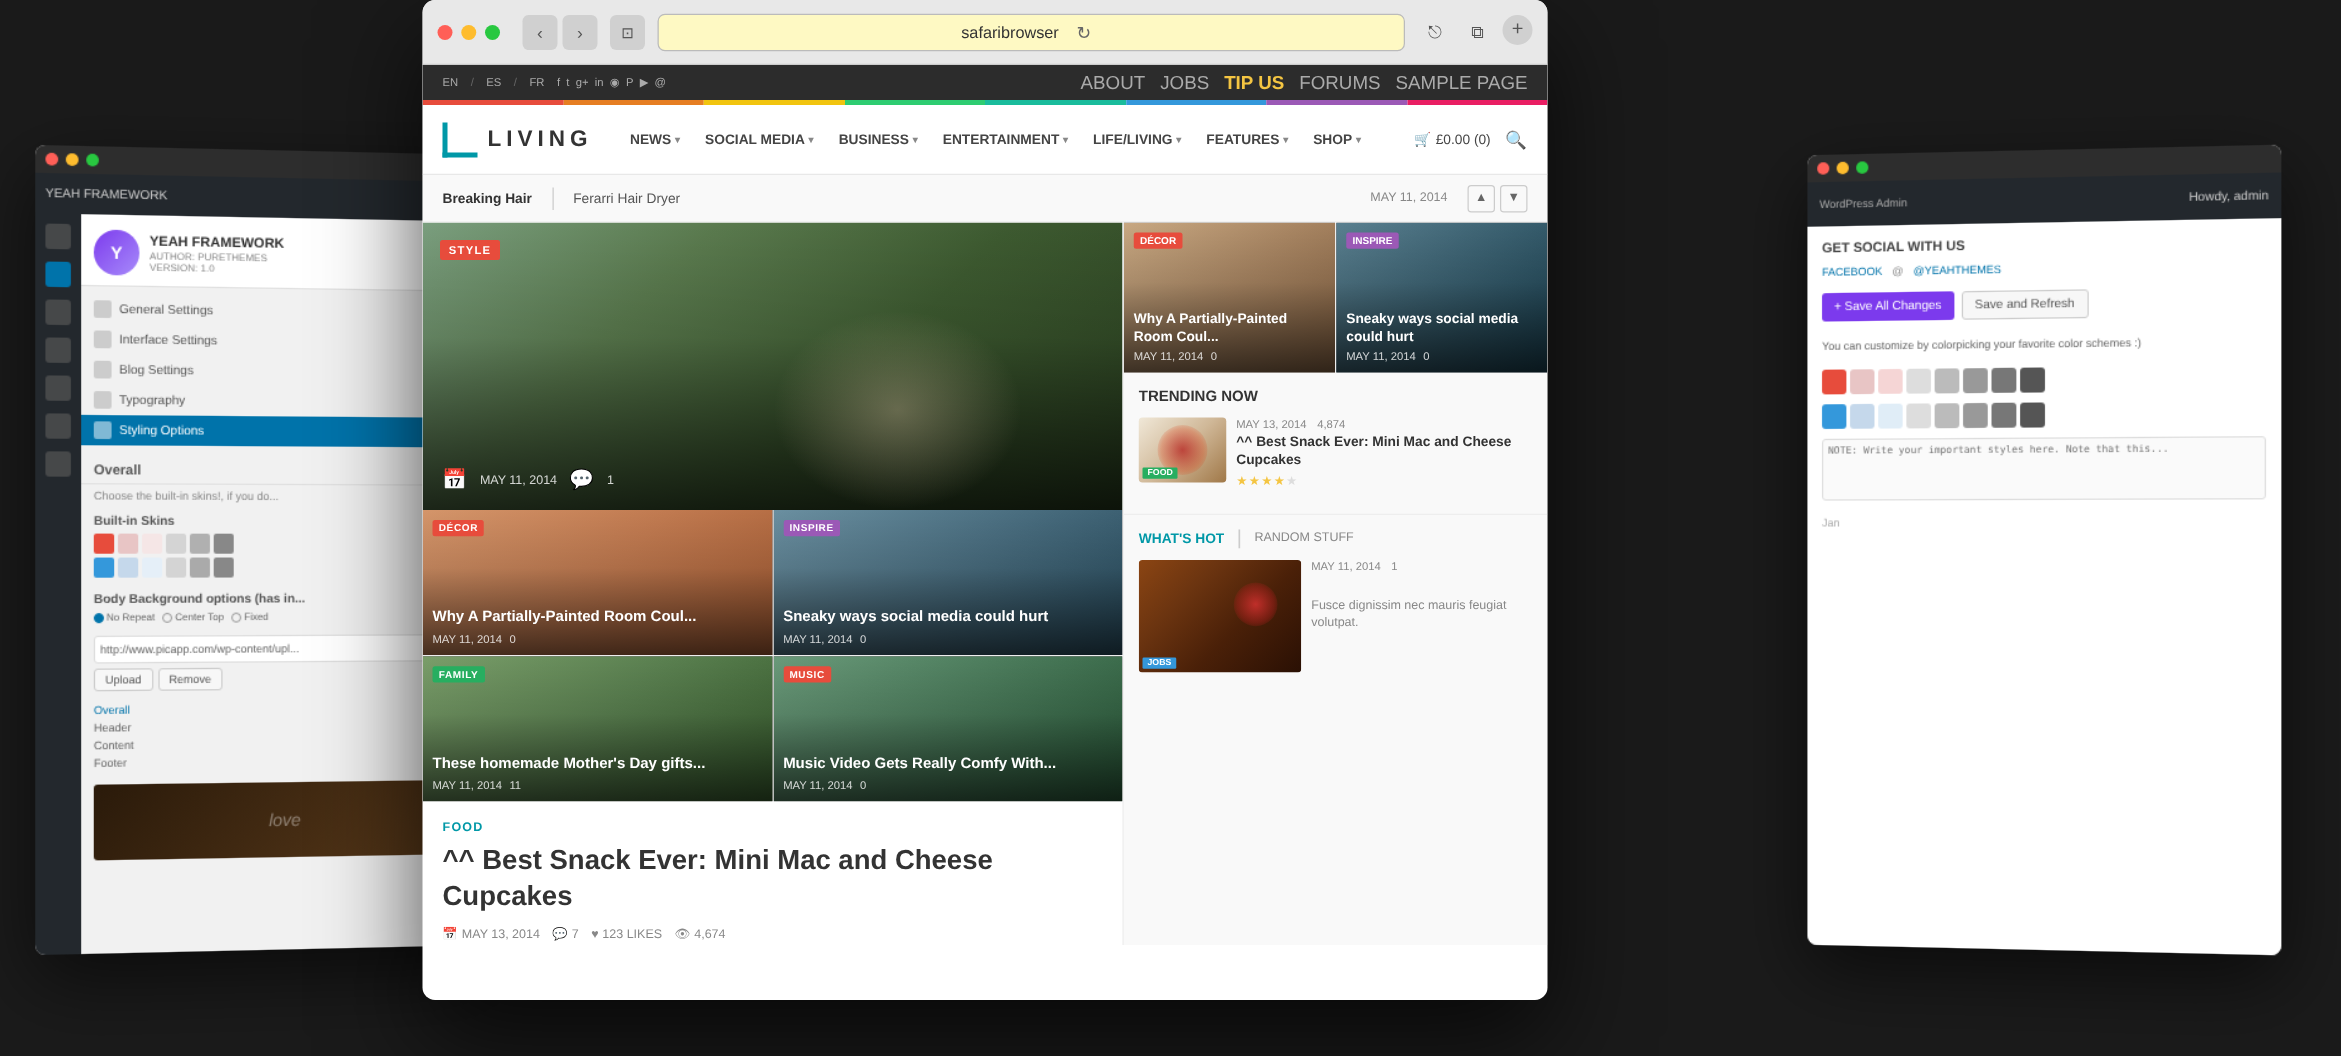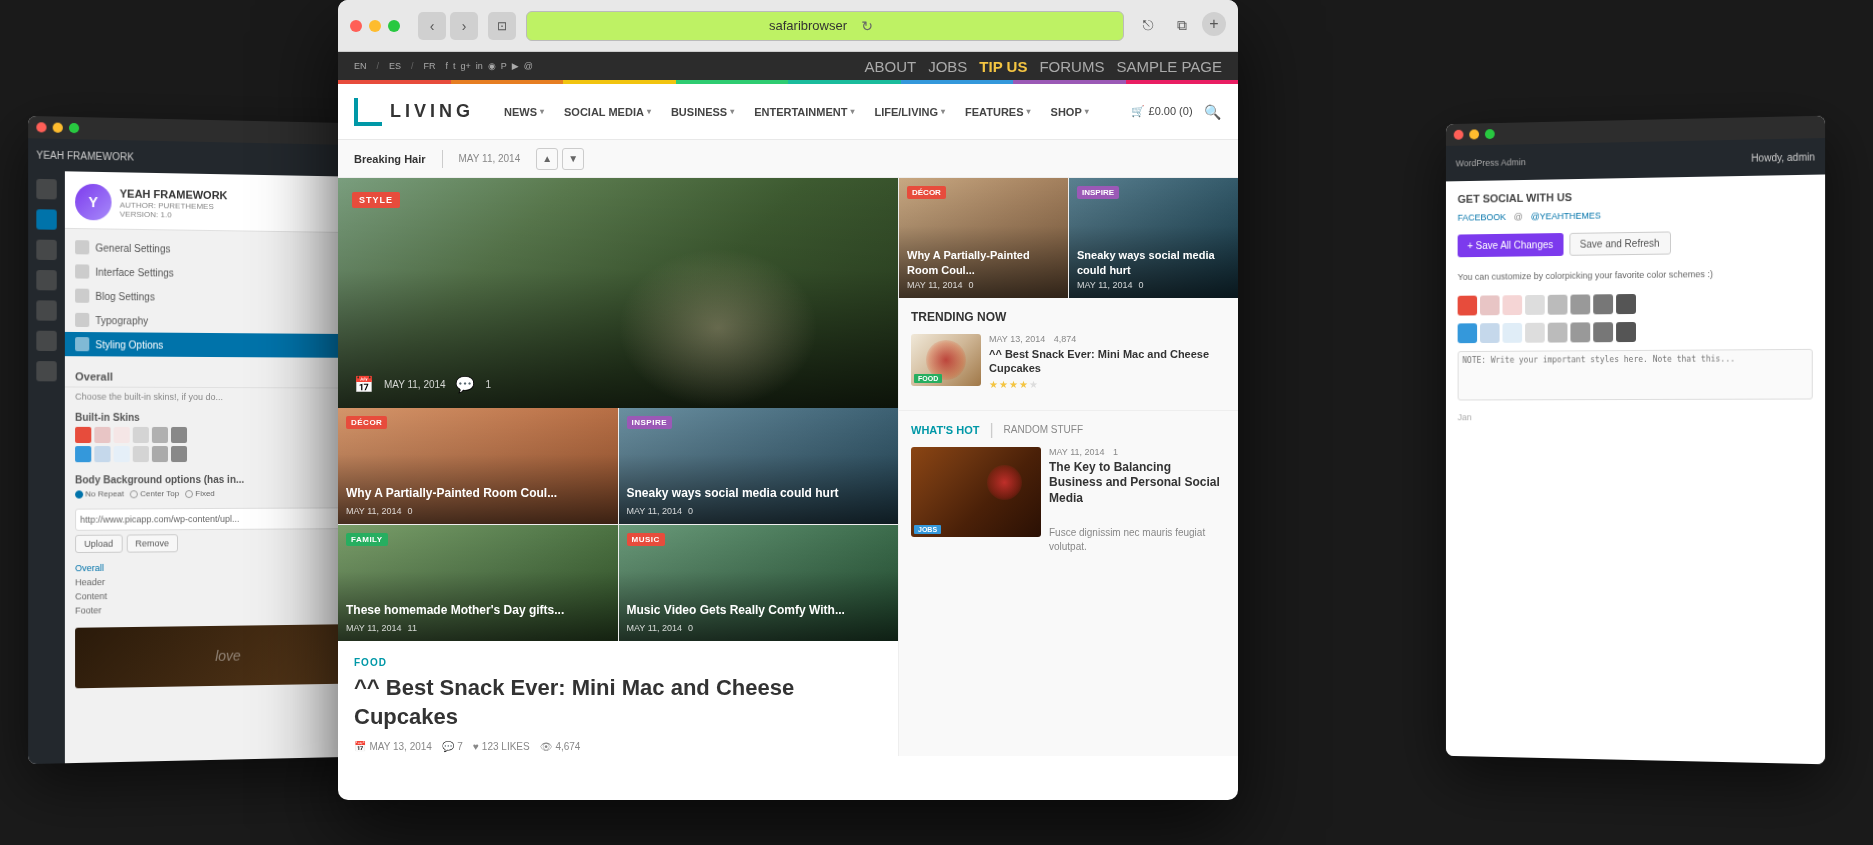--- a/index.html
+++ b/index.html
@@ -280,21 +280,21 @@
     }
     .safari-tab-icon {
       width: 28px; height: 28px; border-radius: 5px;
       background: #d0d0d0; border: none; cursor: pointer;
       display: flex; align-items: center; justify-content: center;
       font-size: 12px; color: #555;
     }
     .safari-url-bar {
       flex: 1;
       height: 30px;
-      background: #bef264;
+      background: #fef9c3;
       border-radius: 6px;
       border: 1px solid #bbb;
       display: flex;
       align-items: center;
       justify-content: center;
       gap: 6px;
       font-size: 13px;
       color: #333;
     }
     .safari-reload {
@@ -947,20 +947,21 @@
         </div>
         <div class="nav-right">
           <span class="nav-cart">🛒 <span>£0.00 (0)</span></span>
           <span class="nav-search-icon">🔍</span>
         </div>
       </div>
 
       <div class="breaking-bar">
         <span class="breaking-label">Breaking Hair</span>
         <div class="breaking-divider"></div>
+        <span class="breaking-text">Ferarri Hair Dryer</span>
         <span class="breaking-date">MAY 11, 2014</span>
         <div class="breaking-arrows">
           <div class="breaking-arrow">▲</div>
           <div class="breaking-arrow">▼</div>
         </div>
       </div>
 
       <div class="main-grid">
 
         <div class="left-col">
@@ -1112,21 +1113,20 @@
               <div class="wh-article">
                 <div class="wh-img">
                   <div class="wh-img-bg"></div>
                   <span class="wh-badge jobs">JOBS</span>
                 </div>
                 <div class="wh-text">
                   <div class="wh-date">
                     <span>MAY 11, 2014</span>
                     <span style="margin-left:6px;">1</span>
                   </div>
-                  <div class="wh-article-title">The Key to Balancing Business and Personal Social Media</div>
                   <div class="wh-description">Fusce dignissim nec mauris feugiat volutpat.</div>
                 </div>
               </div>
             </div>
           </div>
         </div>
       </div>
     </div>
   </div>
 

